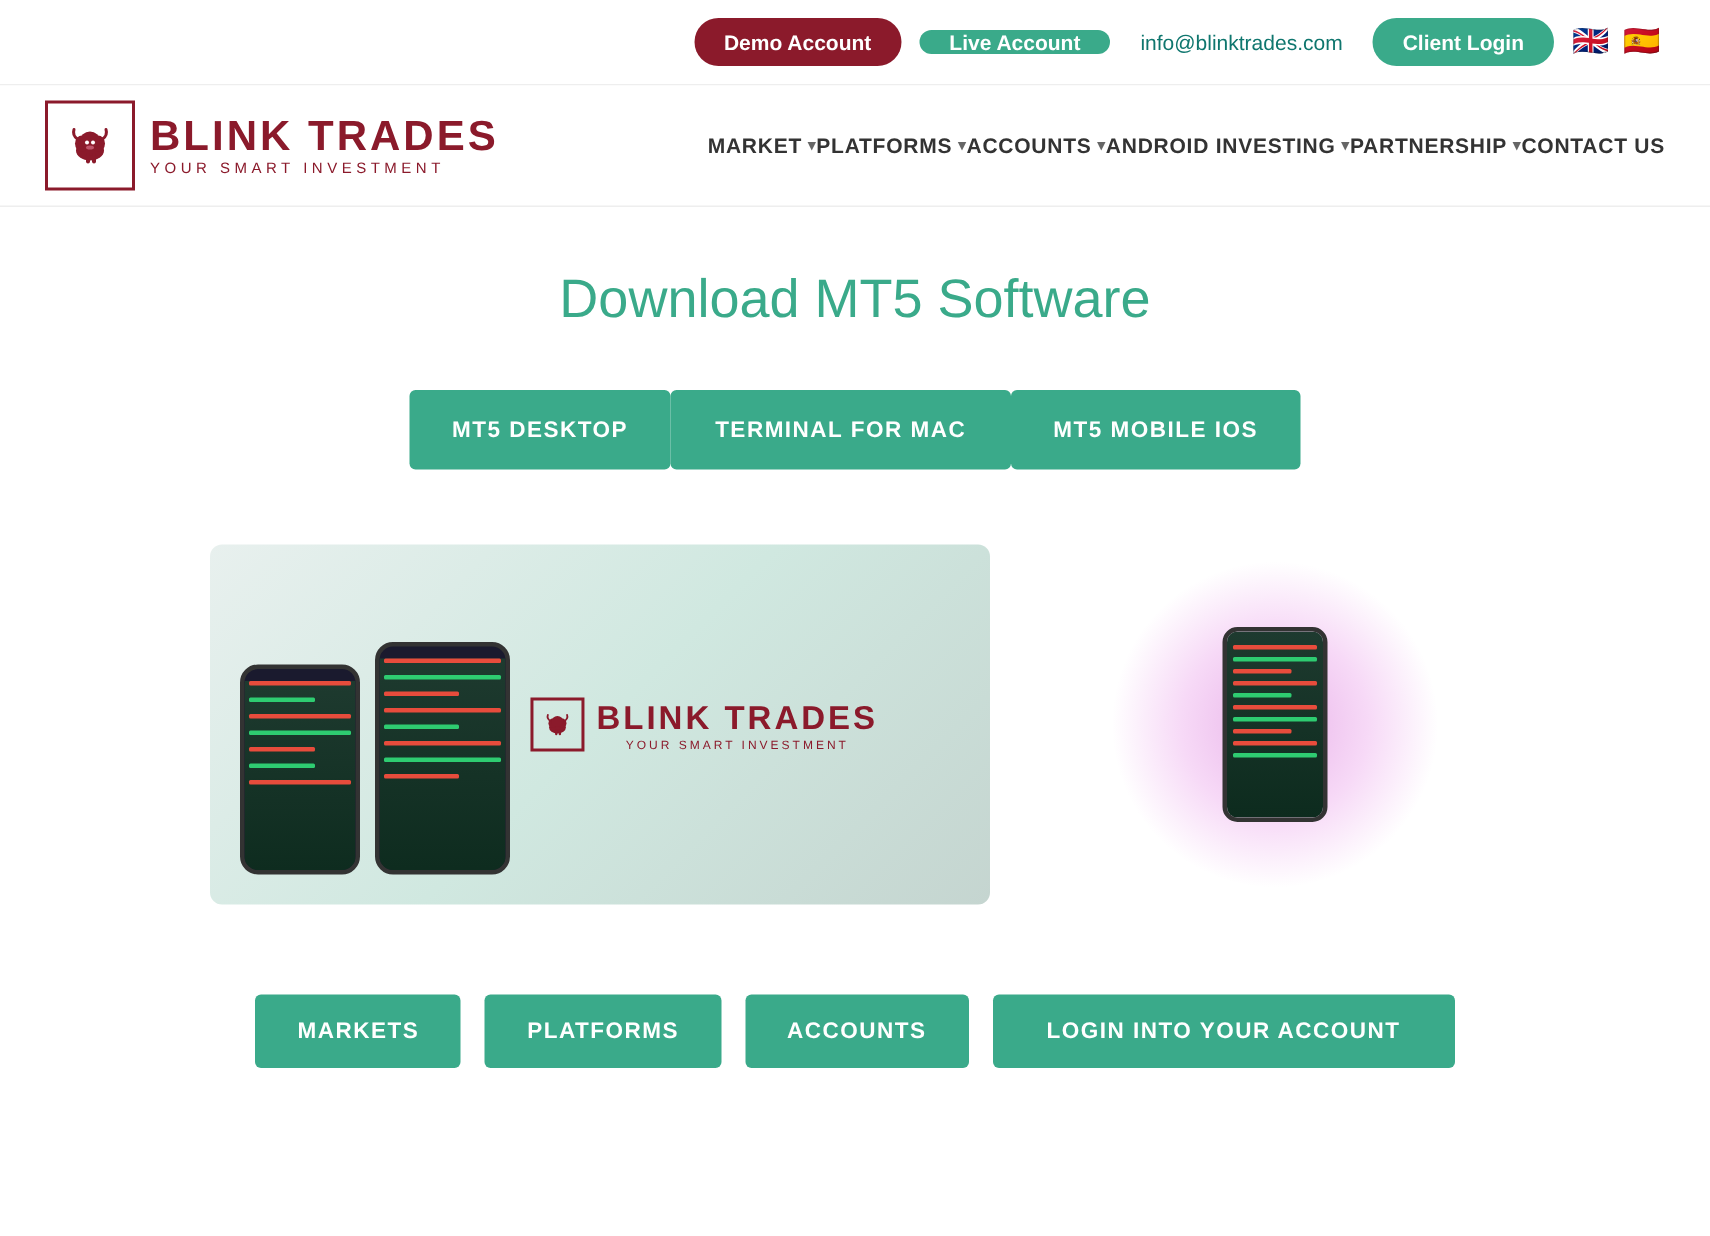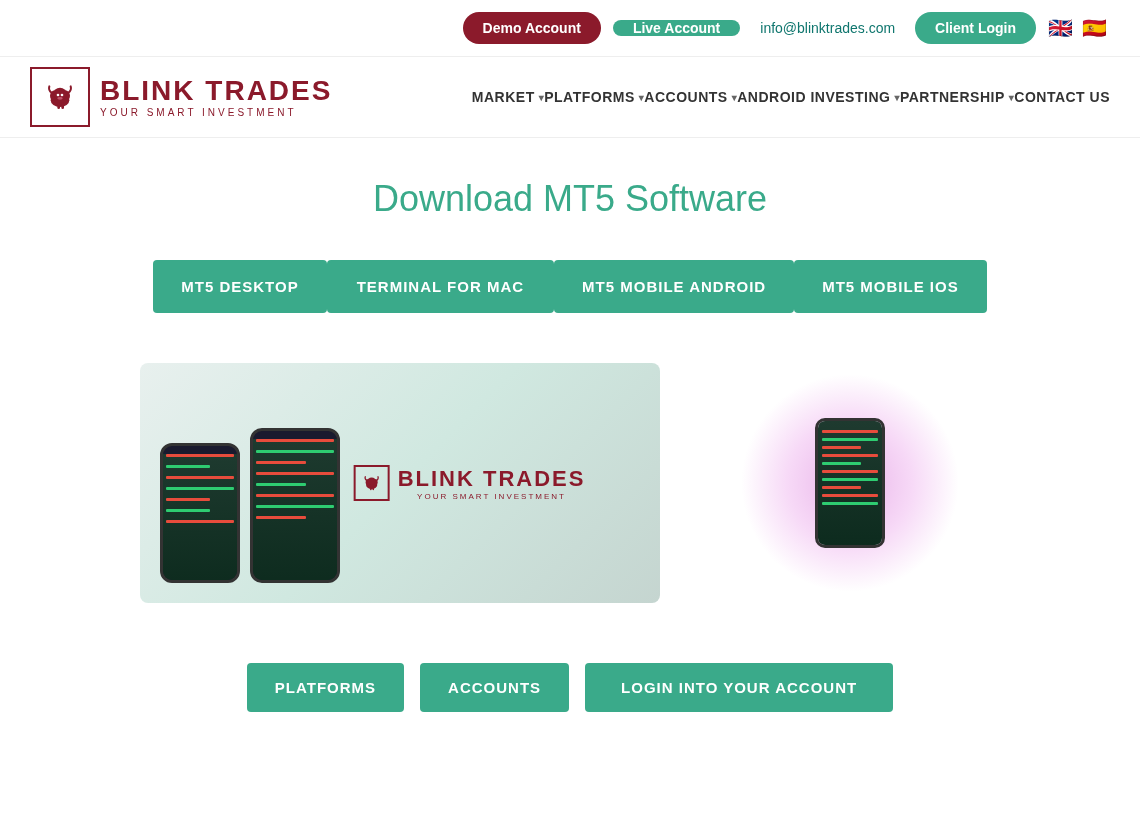--- a/index.html
+++ b/index.html
@@ -373,21 +373,20 @@
     </li>
   </ul>
 </nav>
 
 <div class="main-content">
   <h1 class="page-title">Download MT5 Software</h1>
 
   <div class="download-buttons">
     <button class="dl-btn">MT5 DESKTOP</button>
     <button class="dl-btn">TERMINAL FOR MAC</button>
-    <button class="dl-btn">MT5 MOBILE ANDROID</button>
     <button class="dl-btn">MT5 MOBILE IOS</button>
   </div>
 
   <div class="preview-section">
 
     <div class="preview-left">
 
       <div style="display:flex;align-items:flex-end;gap:10px;position:absolute;left:20px;bottom:20px;">
         <div class="phone-mockup">
           <div class="phone-screen">
@@ -449,17 +448,18 @@
           <div class="pr-line g"></div>
           <div class="pr-line s"></div>
           <div class="pr-line"></div>
           <div class="pr-line g"></div>
         </div>
       </div>
     </div>
   </div>
 
   <div class="footer-buttons">
+    <button class="footer-btn">MARKETS</button>
     <button class="footer-btn">PLATFORMS</button>
     <button class="footer-btn">ACCOUNTS</button>
     <button class="footer-btn login">LOGIN INTO YOUR ACCOUNT</button>
   </div>
 </div>
 
 </body></html>

